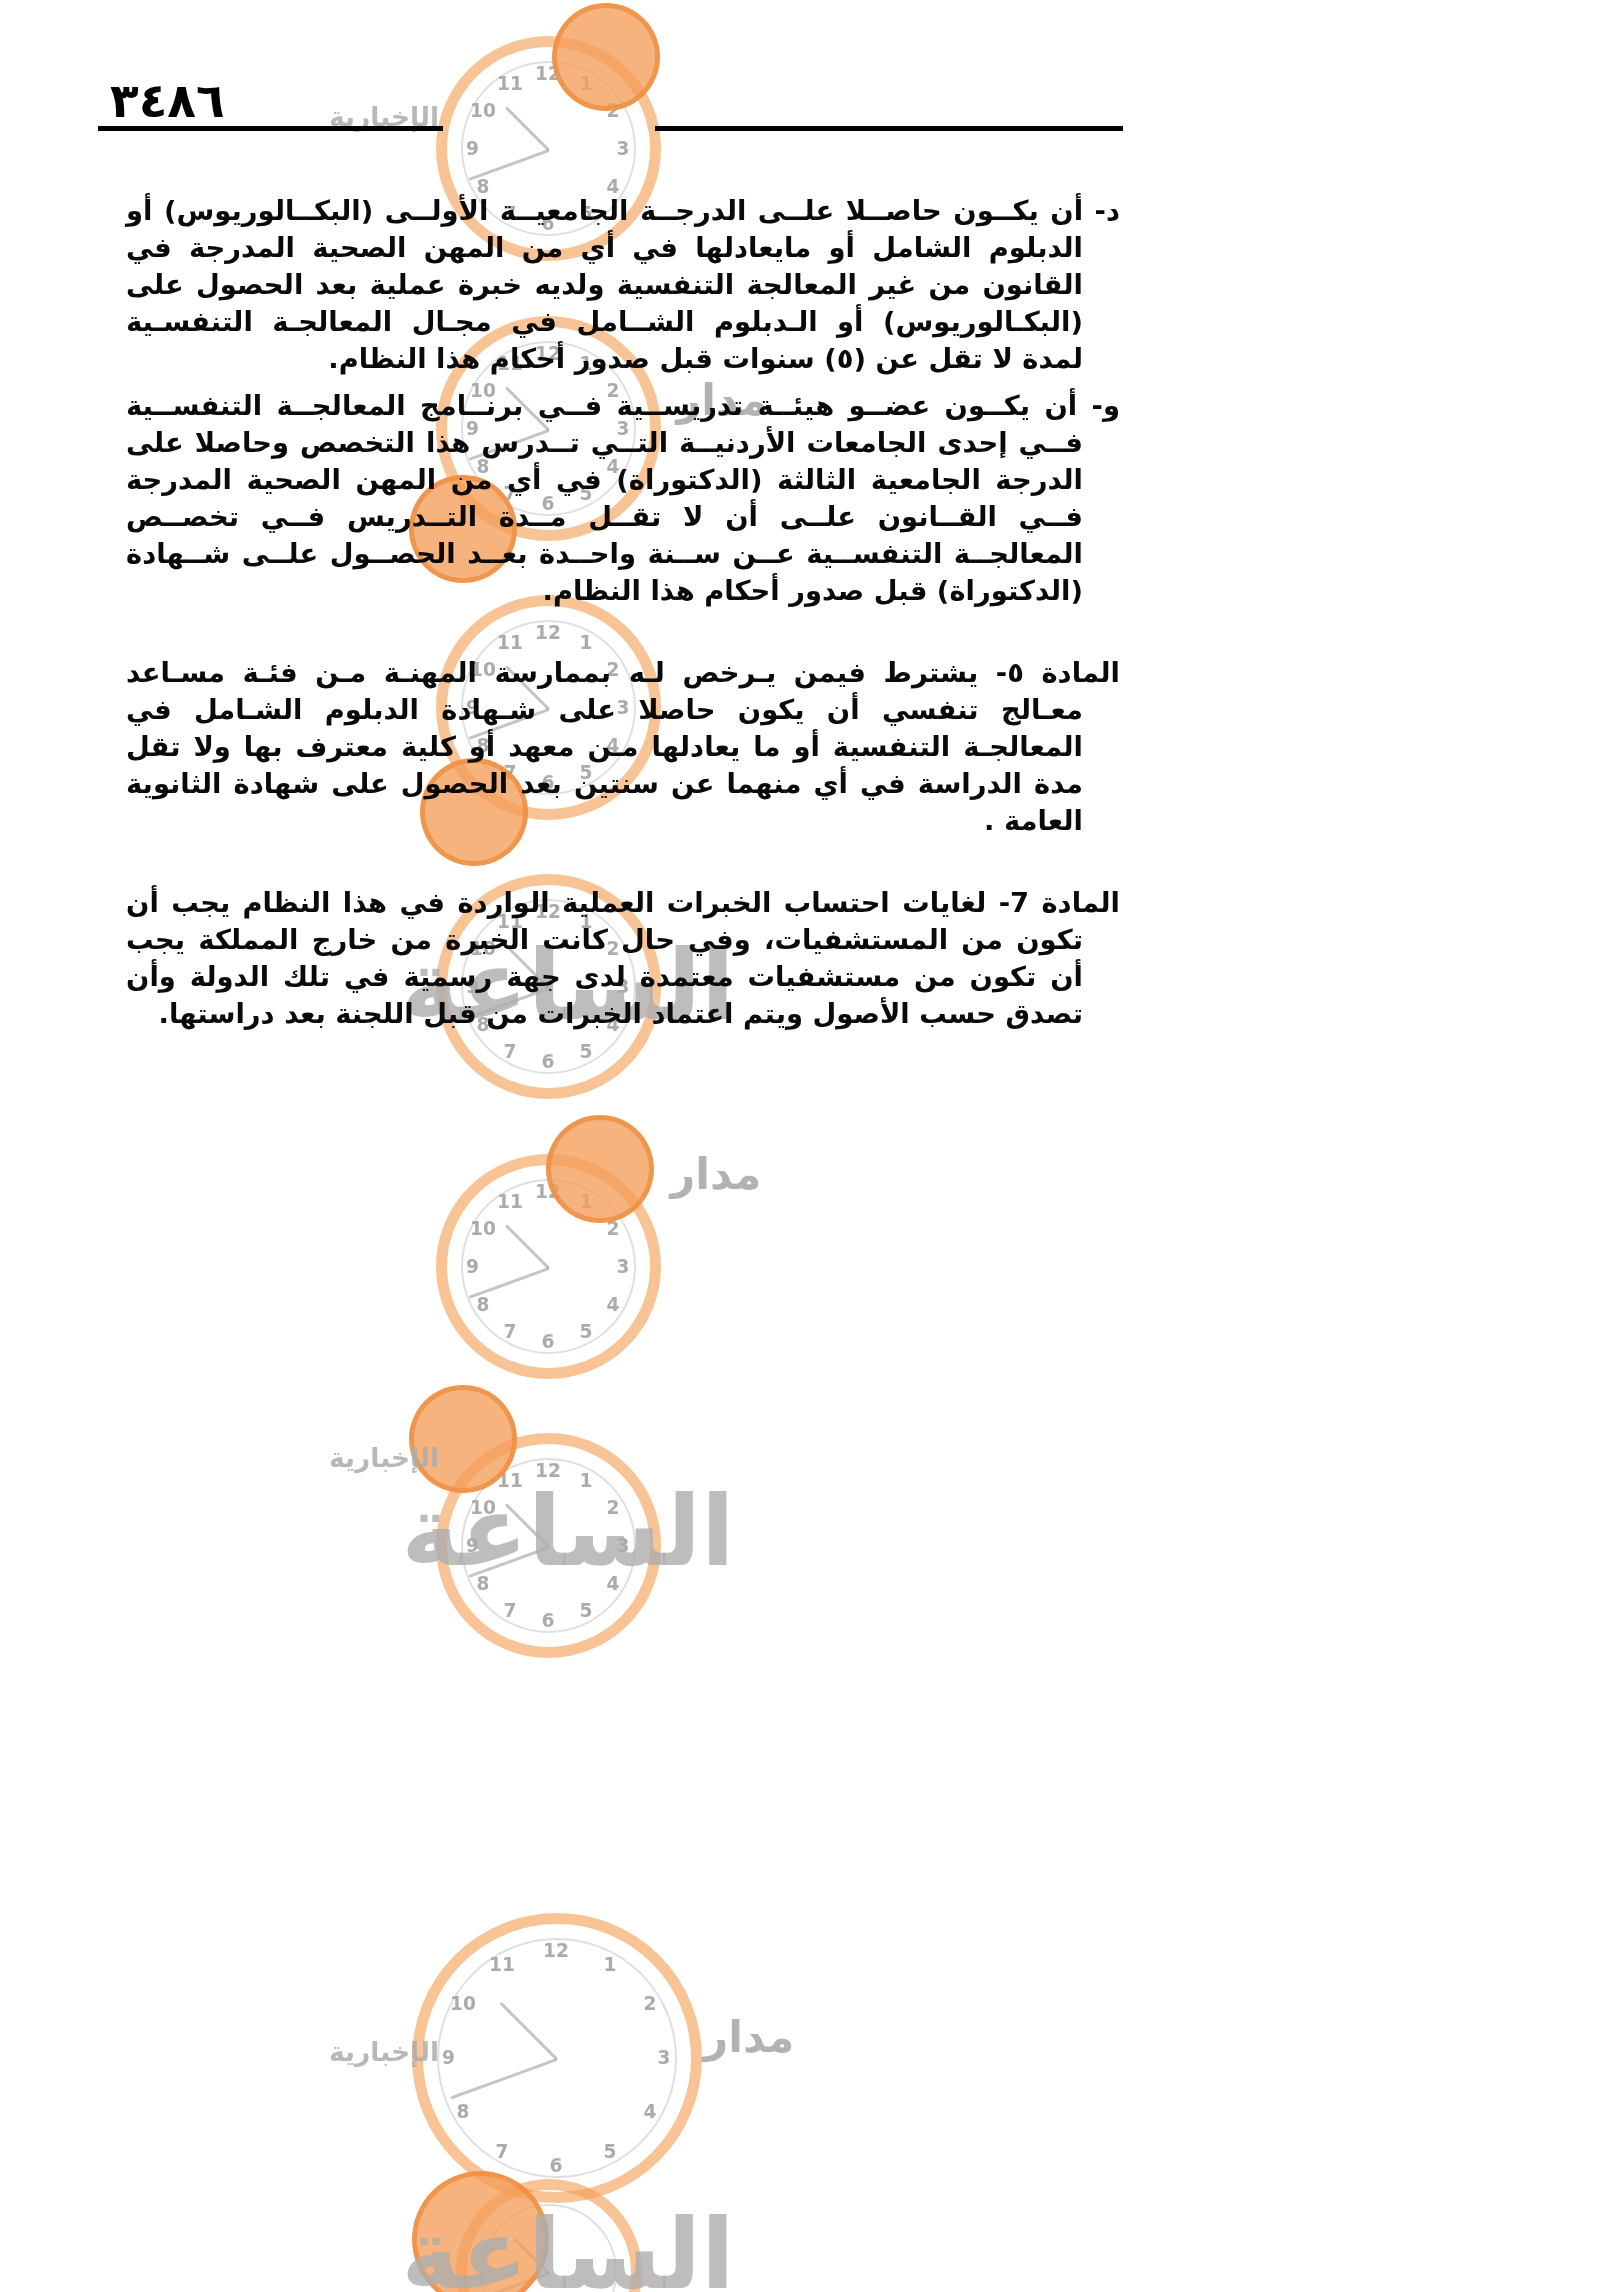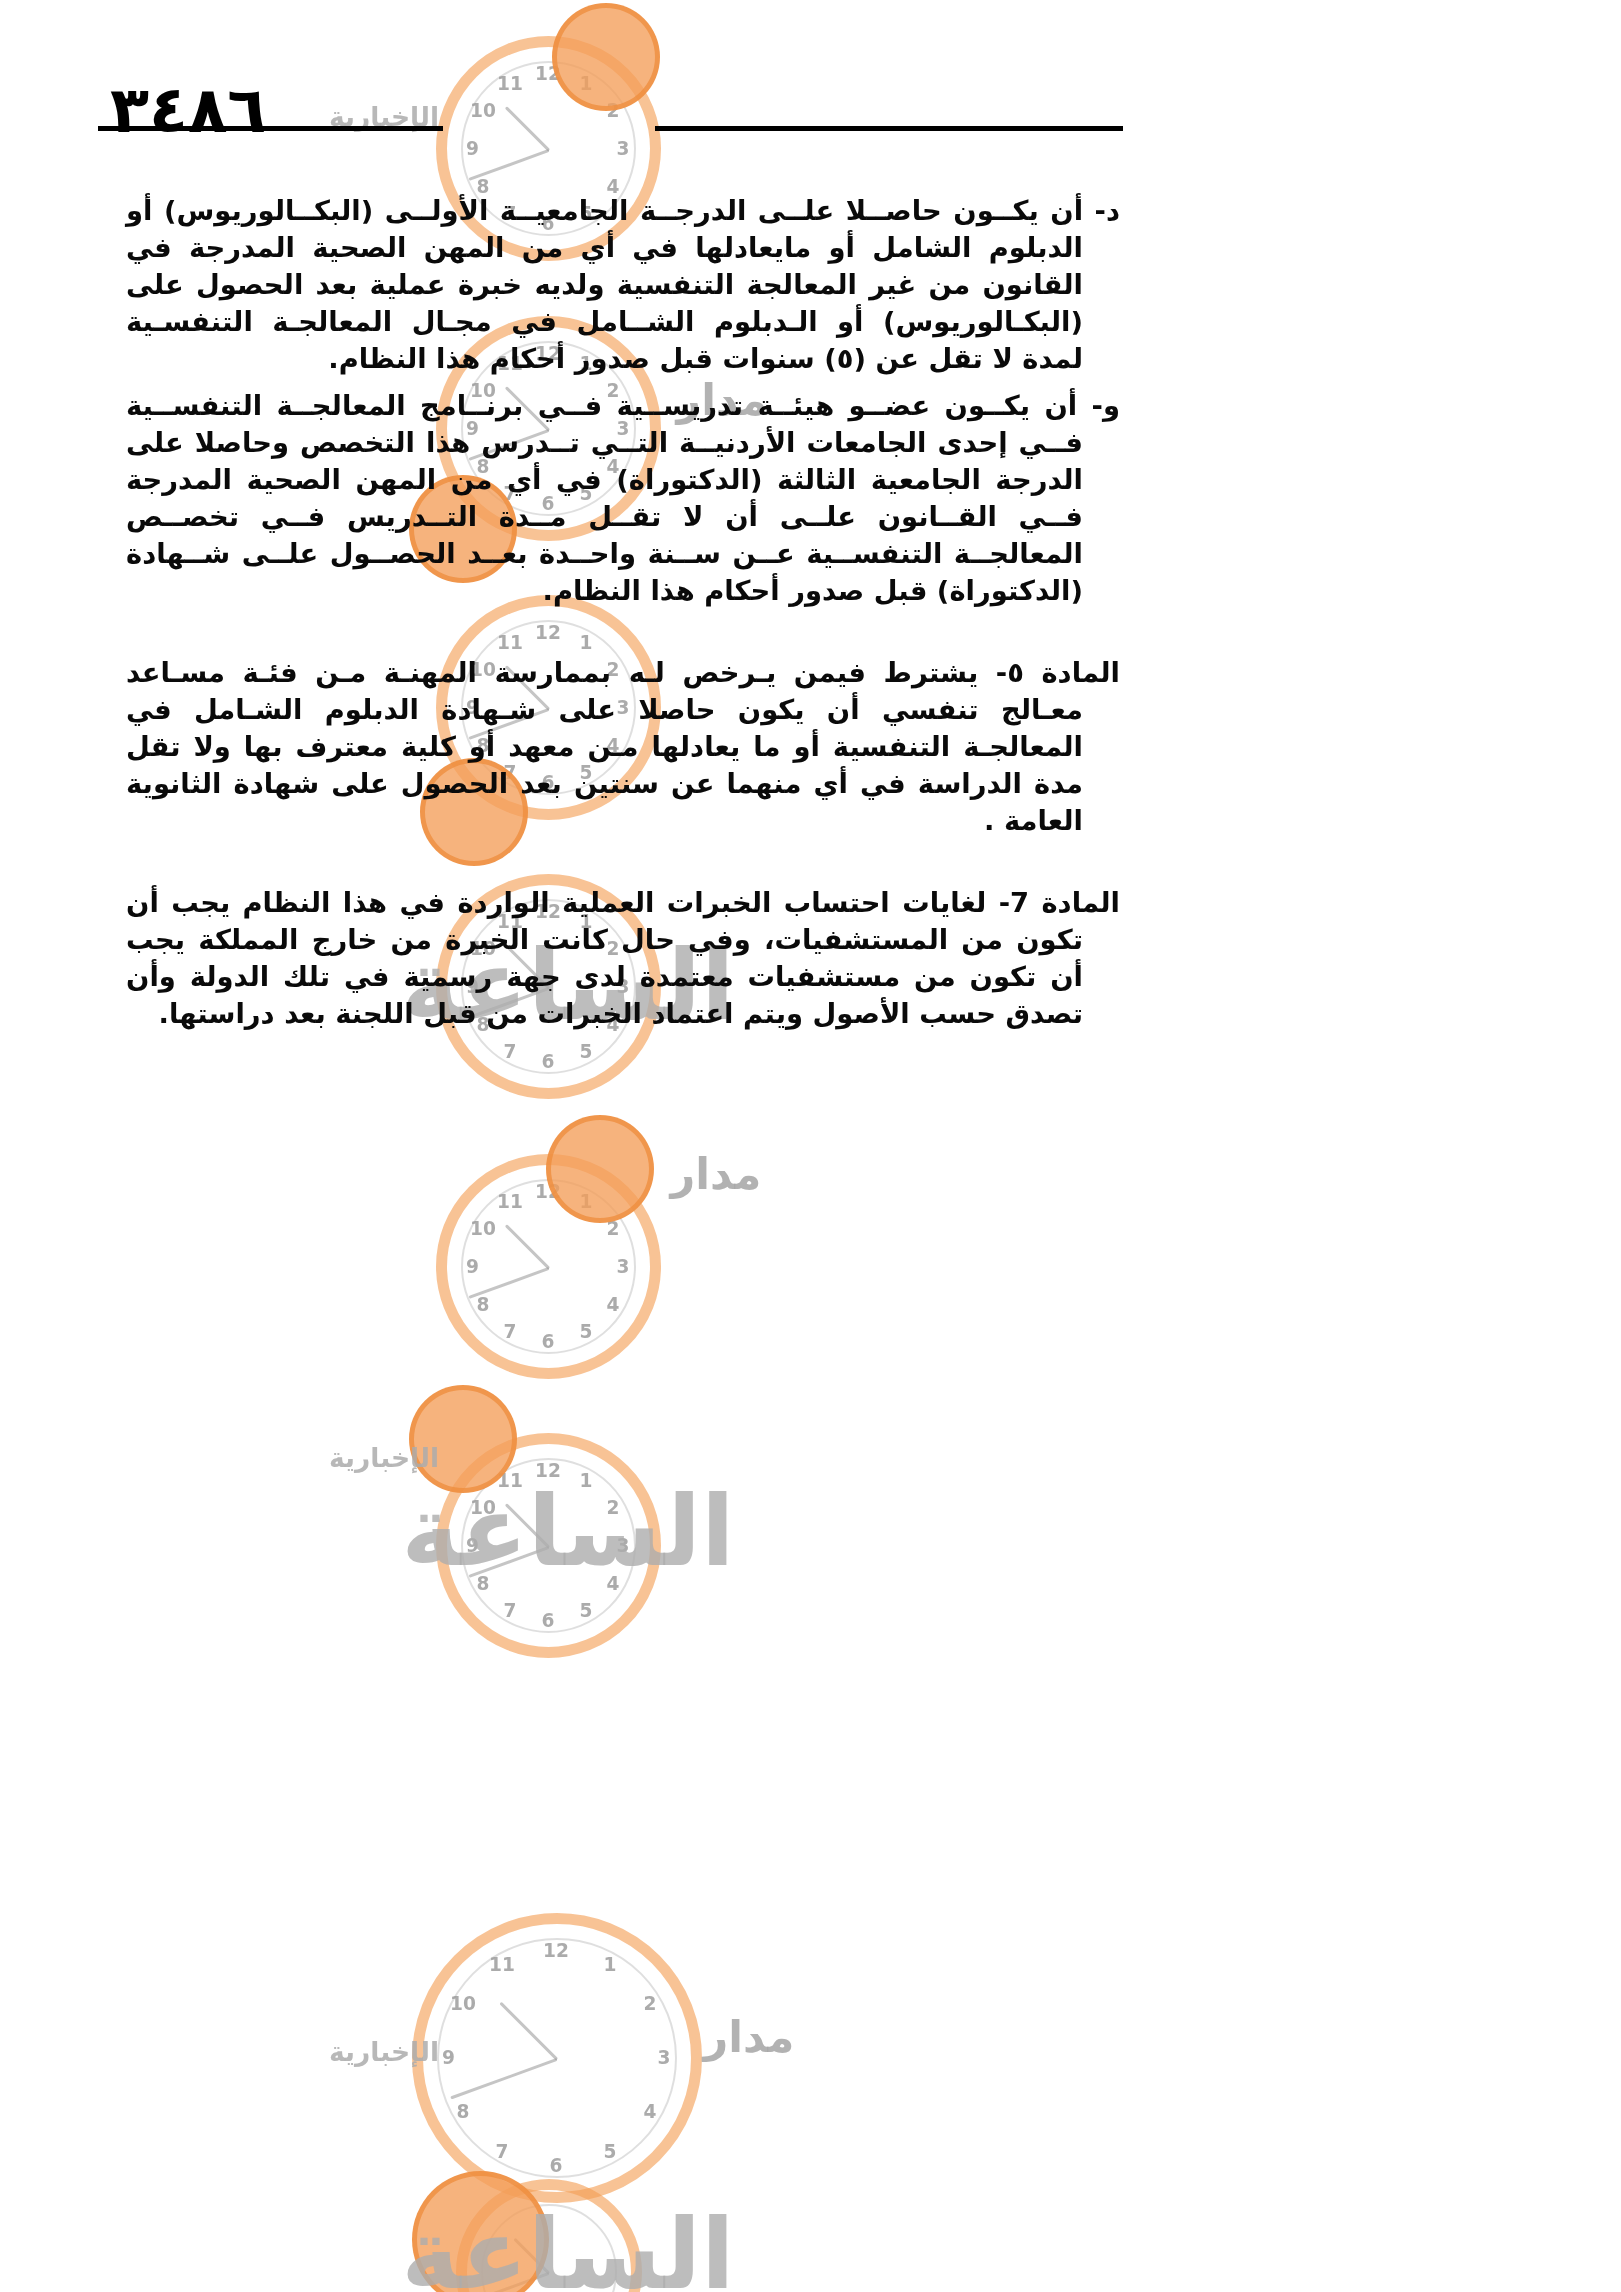--- a/index.html
+++ b/index.html
@@ -58,21 +58,21 @@
   }
   .wm-top  { font-size:43px;  color:rgba(165,165,165,.85); }
   .wm-main { font-size:98px; color:rgba(172,172,172,.8);margin-left:34px; }
   .wm-sub  { font-size:26.5px;  color:rgba(172,172,172,.85); letter-spacing:1px; }
 
   
   .content-layer { position:absolute; inset:0; z-index:1; }
 
   .page-number {
     position:absolute; top:73px; left:110px;
-    font-size:64px; font-weight:bold; color:#000;
+    font-size:47px; font-weight:bold; color:#000;
     direction:ltr;
   }
   .rule { position:absolute; top:126px; height:4.9px; background:#000; }
   .rule-left  { left:98px; width:345px; }
   .rule-right { left:655px; width:468px; }
   .oval {
     position:absolute; left:442px; top:77px;
     width:214px; height:102px;
     border:2.9px solid #000; border-radius:50%;
     display:flex; align-items:center; justify-content:center;

